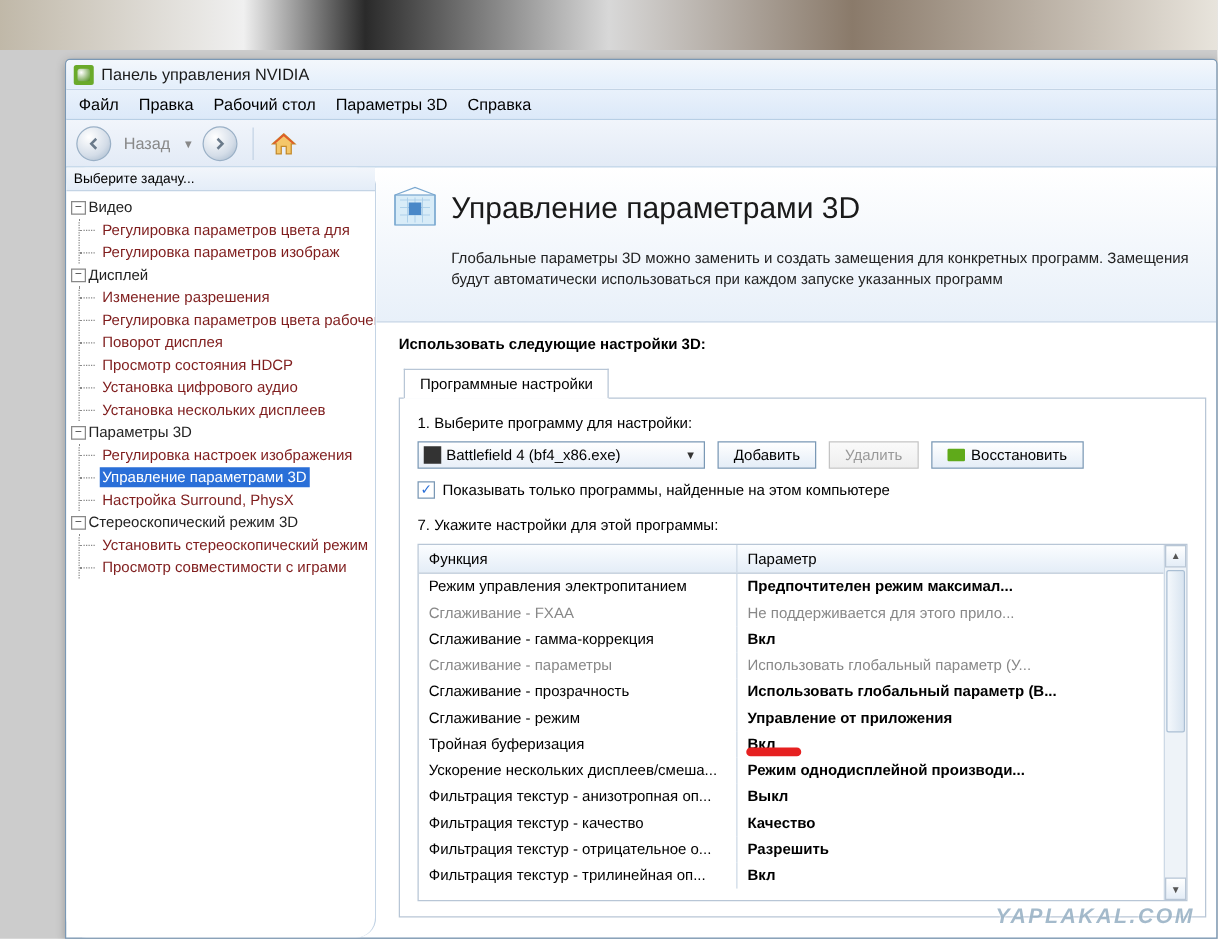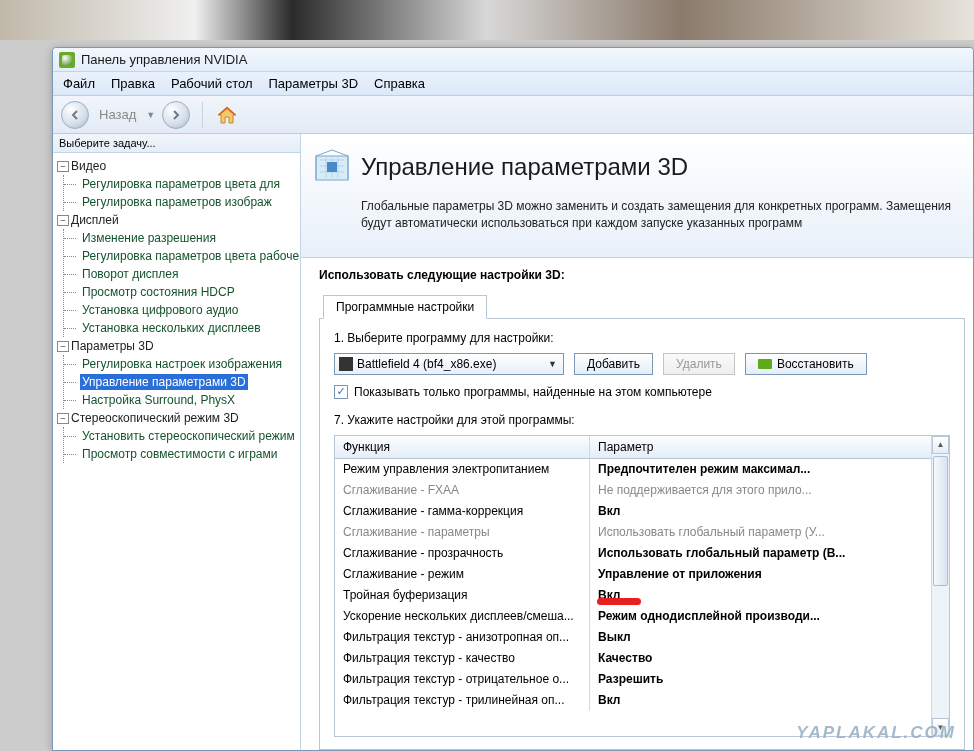--- a/index.html
+++ b/index.html
@@ -75,38 +75,39 @@
 .divider { width: 1px; height: 26px; background: #c4d4e5; margin: 0 6px; }
 .home-icon { width: 24px; height: 22px; position: relative; }
 .home-icon svg { width: 24px; height: 22px; }
 .content-row { display: flex; flex: 1; overflow: hidden; }
 .sidebar {
   width: 248px;
   border-right: 1px solid #c4d4e5;
   display: flex;
   flex-direction: column;
   background: #fff;
+  border-radius: 16px;
 }
 .sidebar-header {
   background: linear-gradient(#f2f6fb, #e4edf8);
   border-bottom: 1px solid #c4d4e5;
   padding: 3px 6px;
   font-size: 11px;
 }
 .tree {
   flex: 1;
   overflow: auto;
   padding: 4px 0;
   white-space: nowrap;
 }
 .tree-node { line-height: 18px; }
 .tree-label { display: flex; align-items: center; gap: 2px; padding: 0 4px; }
 .expand { width: 12px; text-align: center; color: #555; font-family: monospace; cursor: default; border: 1px solid #888; background: #fff; font-size: 9px; line-height: 9px; height: 11px; }
 .tree-text { color: #222; }
-.tree-link { color: #14532d; cursor: pointer; padding: 1px 2px; }
+.tree-link { color: #7f1d1d; cursor: pointer; padding: 1px 2px; }
 .tree-link.selected { background: #2a6fd8; color: #fff; }
 .tree-children { padding-left: 16px; border-left: 1px dotted #888; margin-left: 10px; }
 .tree-children > div { position: relative; }
 .tree-children > div::before { content: ""; position: absolute; left: -16px; top: 9px; width: 12px; border-top: 1px dotted #888; }
 .main {
   flex: 1;
   display: flex;
   flex-direction: column;
   overflow: hidden;
 }
@@ -115,21 +116,21 @@
   border-bottom: 1px solid #c4d4e5;
   padding: 14px 12px 24px 12px;
   display: flex;
   flex-direction: column;
   gap: 12px;
 }
 .page-title-row { display: flex; align-items: center; gap: 10px; }
 .page-title-icon { width: 38px; height: 38px; }
 .page-title { font-size: 24px; font-weight: 400; color: #1a1a1a; }
 .page-desc { font-size: 12px; color: #222; padding-left: 48px; line-height: 1.45; }
-.settings-area { flex: 1; padding: 10px 8px 0 18px; overflow: hidden; display: flex; flex-direction: column; }
+.settings-area { flex: 1; padding: 10px 8px 16px 18px; overflow: hidden; display: flex; flex-direction: column; }
 .section-heading { font-size: 12px; font-weight: bold; margin-bottom: 12px; }
 .tabpanel { border: 1px solid #b8c6d6; background: #fff; flex: 1; display: flex; flex-direction: column; position: relative; }
 .tabs { display: flex; position: relative; top: 1px; margin-left: 4px; }
 .tab { padding: 4px 12px; border: 1px solid #b8c6d6; background: linear-gradient(#fbfdff, #eaf1f9); border-bottom: none; margin-right: -1px; cursor: default; font-size: 12px; }
 .tab.active { background: #fff; border-bottom: 1px solid #fff; z-index: 2; position: relative; }
 .tab-body { padding: 12px 14px; flex: 1; display: flex; flex-direction: column; overflow: hidden; }
 .step { font-size: 12px; margin-bottom: 8px; }
 .prog-row { display: flex; gap: 10px; align-items: center; margin-bottom: 10px; }
 .combo { display: flex; align-items: center; border: 1px solid #7a98b5; background: linear-gradient(#fff, #e8eff8); height: 22px; width: 230px; padding: 0 4px; gap: 4px; }
 .combo-icon { width: 14px; height: 14px; background: #333; }

